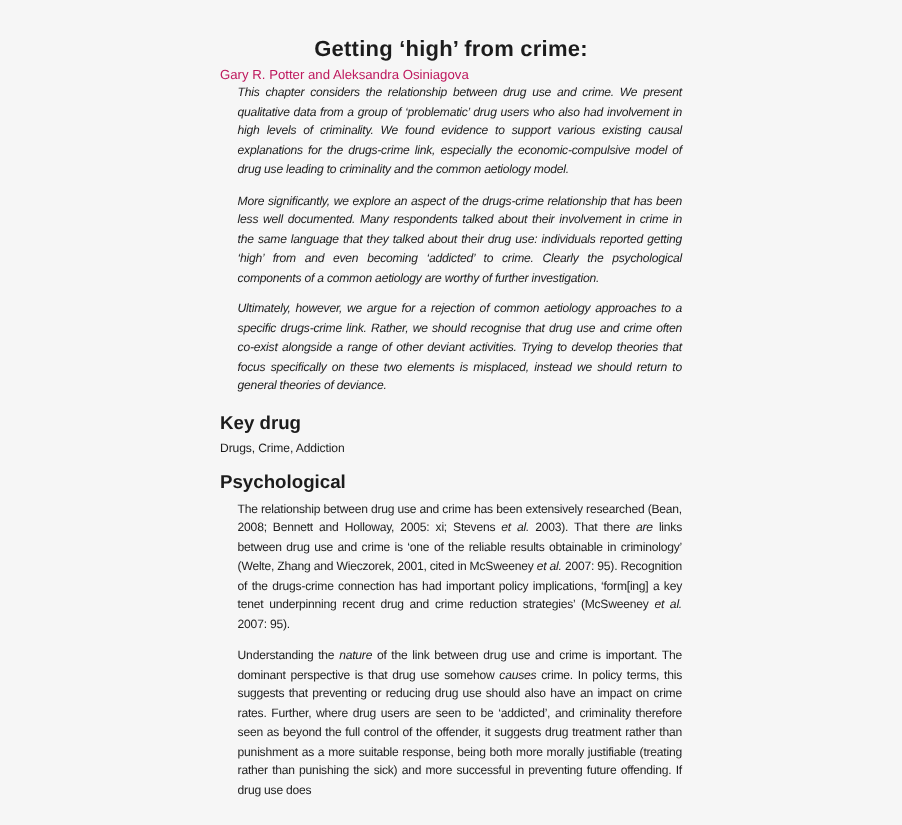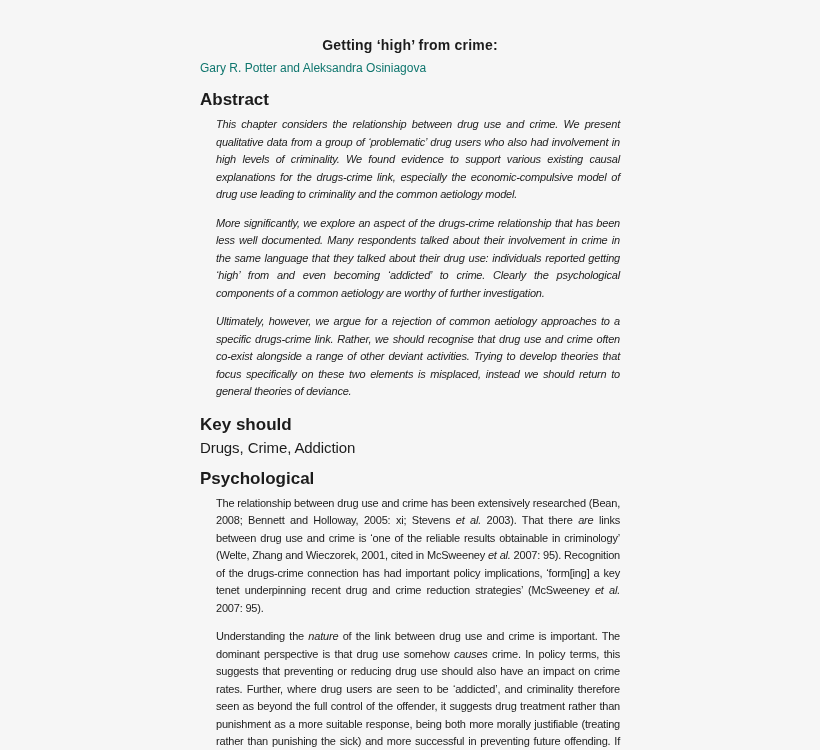--- a/index.html
+++ b/index.html
@@ -17,81 +17,80 @@
   .doc {
     position: absolute;
     left: 200px;
     top: 0;
     width: 420px;
     padding-top: 36px;
   }
   .title {
     text-align: center;
     font-weight: bold;
-    font-size: 14px;
+    font-size: 20px;
     line-height: 19px;
     margin: 0;
     letter-spacing: 0.2px;
   }
   .subtitle {
     text-align: center;
     font-weight: bold;
     font-size: 18px;
     line-height: 21px;
     margin: 15px 0 0 0;
   }
   .authors {
     font-size: 12px;
     line-height: 15px;
     margin: 6px 0 0 0;
-    color: #0f766e;
+    color: #be185d;
   }
   h2.section-heading {
     font-size: 17px;
     line-height: 21px;
     font-weight: bold;
     margin: 13px 0 6px 0;
   }
   p.body-par {
     font-size: 11px;
     line-height: 17.5px;
     letter-spacing: -0.2px;
     text-align: justify;
     margin: 0 0 11px 16px;
   }
   .abstract-par {
     font-style: italic;
   }
   .keywords-text {
-    font-size: 15px;
+    font-size: 11px;
     line-height: 14px;
     letter-spacing: -0.1px;
     margin: 0 0 4px 0;
   }
   em { }
 </style>
 </head>
 <body style="background: rgb(246, 246, 246); color: rgb(28, 28, 28);">
 
 <div class="doc">
 
   <h1 class="title">Getting ‘high’ from crime:</h1>
 
 
   <div class="authors">Gary R. Potter and Aleksandra Osiniagova</div>
 
-  <h2 class="section-heading">Abstract</h2>
 
   <p class="body-par abstract-par">This chapter considers the relationship between drug use and crime. We present qualitative data from a group of ‘problematic’ drug users who also had involvement in high levels of criminality. We found evidence to support various existing causal explanations for the drugs-crime link, especially the economic-compulsive model of drug use leading to criminality and the common aetiology model.</p>
 
   <p class="body-par abstract-par">More significantly, we explore an aspect of the drugs-crime relationship that has been less well documented. Many respondents talked about their involvement in crime in the same language that they talked about their drug use: individuals reported getting ‘high’ from and even becoming ‘addicted’ to crime. Clearly the psychological components of a common aetiology are worthy of further investigation.</p>
 
   <p class="body-par abstract-par">Ultimately, however, we argue for a rejection of common aetiology approaches to a specific drugs-crime link. Rather, we should recognise that drug use and crime often co-exist alongside a range of other deviant activities. Trying to develop theories that focus specifically on these two elements is misplaced, instead we should return to general theories of deviance.</p>
 
-  <h2 class="section-heading">Key should</h2>
+  <h2 class="section-heading">Key drug</h2>
 
   <div class="keywords-text">Drugs, Crime, Addiction</div>
 
   <h2 class="section-heading">Psychological</h2>
 
   <p class="body-par"><span>The relationship between drug use and crime has been extensively researched (Bean, 2008; Bennett and Holloway, 2005: xi; Stevens </span><em>et al.</em><span> 2003). That there </span><em>are</em><span> links between drug use and crime is ‘one of the reliable results obtainable in criminology’ (Welte, Zhang and Wieczorek, 2001, cited in McSweeney </span><em>et al.</em><span> 2007: 95). Recognition of the drugs-crime connection has had important policy implications, ‘form[ing] a key tenet underpinning recent drug and crime reduction strategies’ (McSweeney </span><em>et al.</em><span> 2007: 95).</span></p>
 
   <p class="body-par"><span>Understanding the </span><em>nature</em><span> of the link between drug use and crime is important. The dominant perspective is that drug use somehow </span><em>causes</em><span> crime. In policy terms, this suggests that preventing or reducing drug use should also have an impact on crime rates. Further, where drug users are seen to be ‘addicted’, and criminality therefore seen as beyond the full control of the offender, it suggests drug treatment rather than punishment as a more suitable response, being both more morally justifiable (treating rather than punishing the sick) and more successful in preventing future offending. If drug use does </span></p>
 
 </div>

